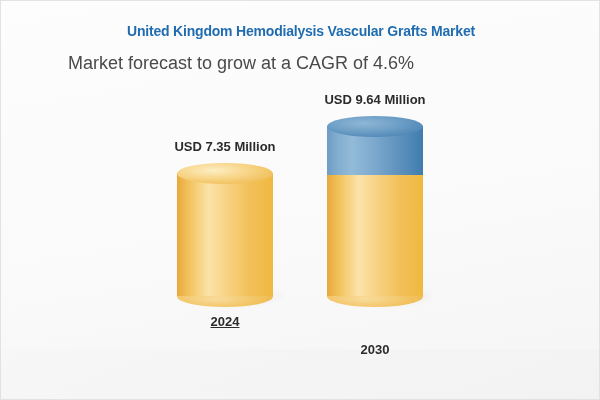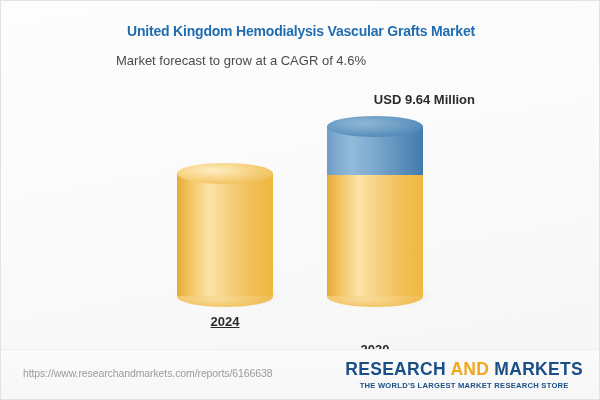--- a/index.html
+++ b/index.html
@@ -37,38 +37,38 @@
     font-weight: bold;
     letter-spacing: -0.2px;
     color: #1f6cb0;
   }
   .subtitle {
     position: absolute;
     left: 0;
     top: 52px;
     width: 480px;
     text-align: center;
-    font-size: 13px;
+    font-size: 18px;
     color: #4a4a4a;
   }
 
   
   .bar-group {
     position: absolute;
     bottom: 0;
     width: 96px;
   }
   .bar-2024 { left: 176px; }
   .bar-2030 { left: 326px; }
 
   .value-label {
     position: absolute;
     left: -52px;
     width: 200px;
-    text-align: right;
+    text-align: center;
     font-size: 13px;
     font-weight: bold;
     color: #2b2b2b;
     white-space: nowrap;
   }
   .cyl-shadow {
     position: absolute;
     left: 12px;
     width: 96px;
     height: 20px;
@@ -176,20 +176,21 @@
 <body>
 
 <div class="page">
 
   <div class="chart-area">
 
     <div class="title">United Kingdom Hemodialysis Vascular Grafts Market</div>
     <div class="subtitle">Market forecast to grow at a CAGR of 4.6%</div>
 
     <div class="bar-group bar-2024" style="height:348px;">
+      <div class="value-label" style="top:138px;">USD 7.35 Million</div>
 
       <div class="cyl-shadow" style="top:285px;"></div>
 
       <div class="base" style="top:285px;"></div>
       <div class="seg seg-yellow" style="top:172px; height:123px;"></div>
       <div class="cap cap-yellow" style="top:161.5px;"></div>
 
       <div class="year-label" style="top:313px;text-decoration:underline;">2024</div>
     </div>
 
@@ -201,21 +202,14 @@
       <div class="base" style="top:285px;"></div>
       <div class="seg seg-yellow" style="top:174px; height:121px;"></div>
       <div class="seg seg-blue" style="top:125px; height:49px;"></div>
       <div class="cap cap-blue" style="top:114.5px;"></div>
 
       <div class="year-label" style="top:313px;margin-top:28px;">2030</div>
     </div>
 
   </div>
 
-  <div class="footer">
-    <div class="footer-url">https://www.researchandmarkets.com/reports/6166638</div>
-    <div class="logo">
-      <div class="logo-main"><span>RESEARCH </span><span class="logo-and">AND</span><span> MARKETS</span></div>
-      <div class="logo-tag">THE WORLD'S LARGEST MARKET RESEARCH STORE</div>
-    </div>
-  </div>
 
 </div>
 
 </body></html>

